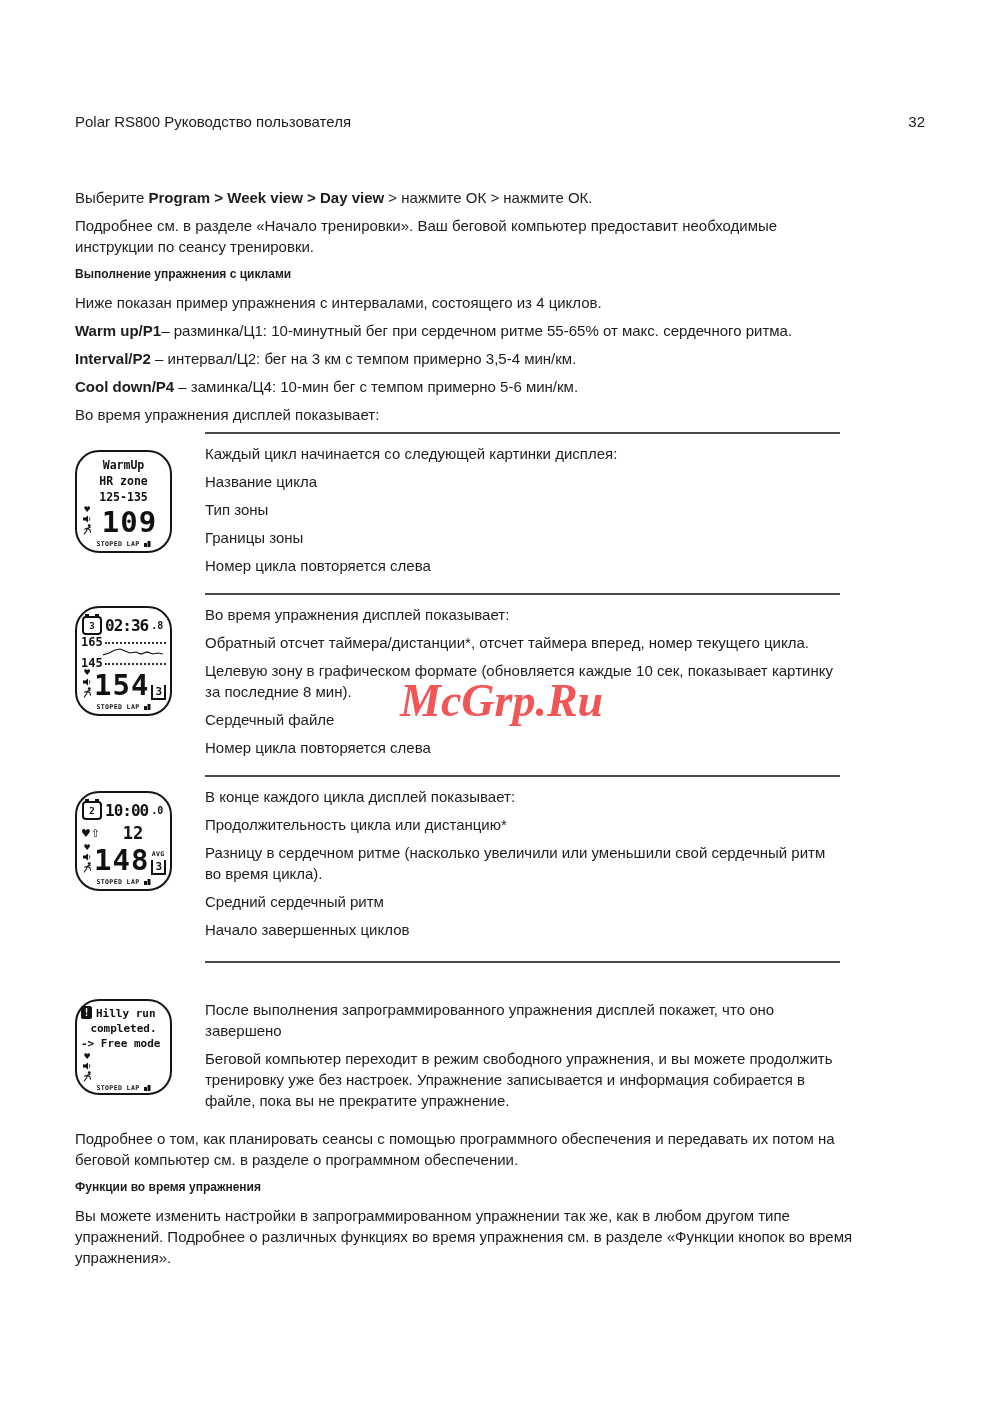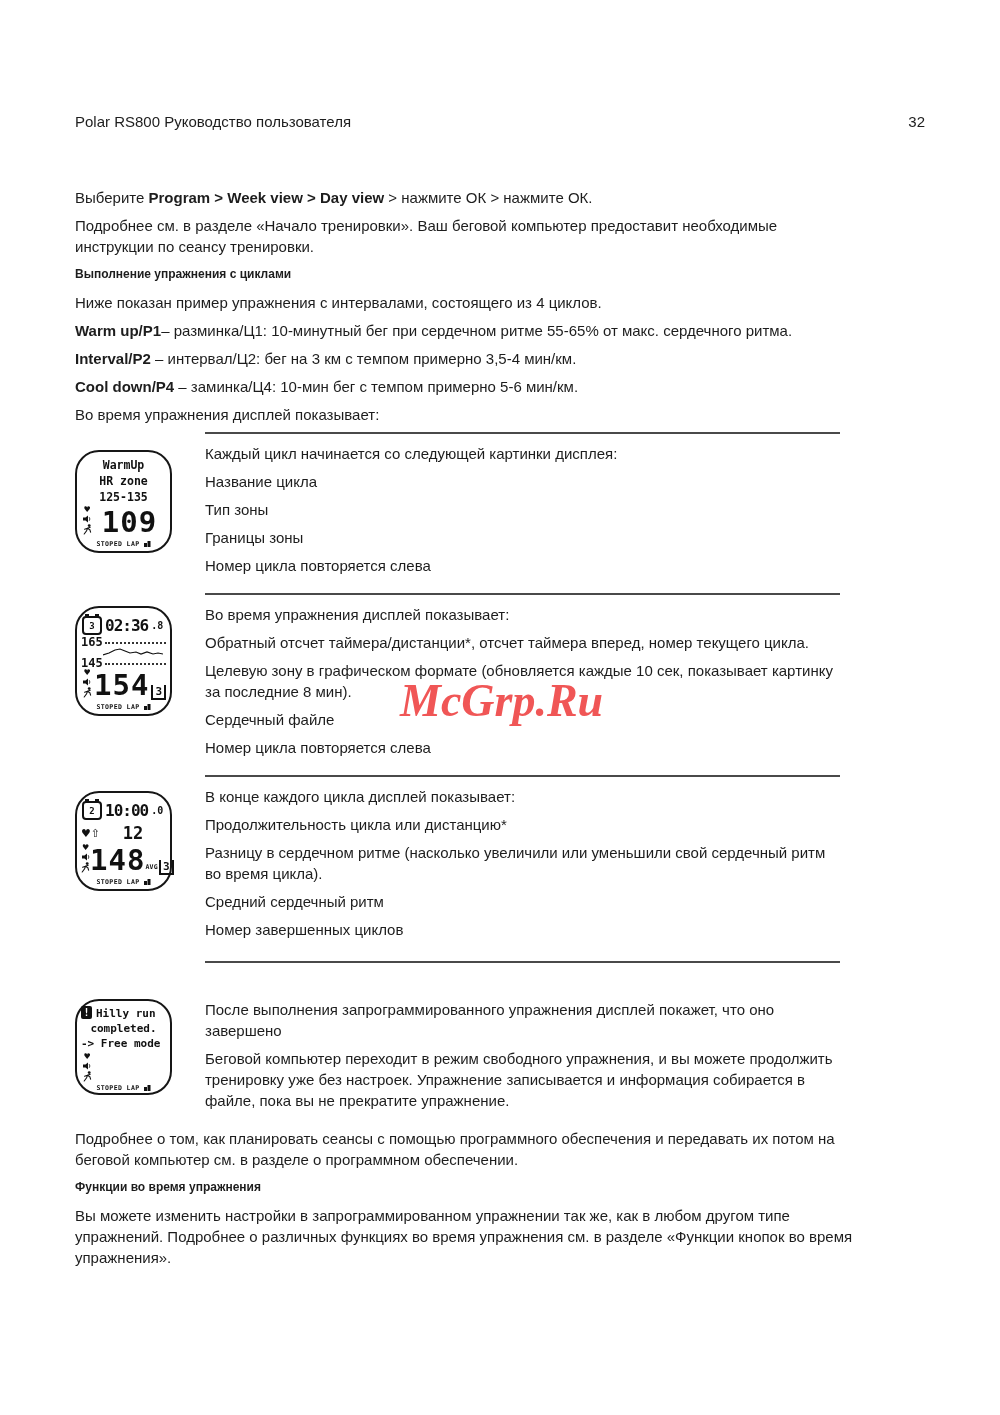--- a/index.html
+++ b/index.html
@@ -46,21 +46,21 @@
   .sw::before { content:""; position:absolute; top:-4px; left:1px; width:4px; height:3px; background:#111; }
   .sw::after  { content:""; position:absolute; top:-4px; right:1px; width:4px; height:3px; background:#111; }
   .time { font-size:16px; font-weight:bold; letter-spacing:-1px; }
   .time-frac { font-size:10px; font-weight:bold; }
   .zone-row { display:flex; align-items:center; gap:2px; font-size:12px;
               font-weight:bold; line-height:9px; margin-top:1px; }
   .dots { flex:1; border-top:2px dotted #333; height:0; }
   .wave { display:block; margin:0 0 0 22px; }
   .hrdiff { display:flex; align-items:center; margin-top:1px; }
   .hrd-num { flex:1; text-align:center; font-size:17px; font-weight:bold; }
-  .right-col { display:flex; flex-direction:row; align-items:center; justify-content:flex-end; }
+  .right-col { display:flex; flex-direction:column; align-items:center; justify-content:flex-end; }
   .avg { font-size:6.5px; font-weight:bold; margin-bottom:2px; letter-spacing:.3px; }
   .w4 { height:96px; display:flex; flex-direction:column; }
   .w4line { font-size:11px; font-weight:bold; line-height:15px; white-space:nowrap; }
   .w4line.c { text-align:center; }
   .alert { display:inline-block; width:11px; height:13px; background:#111; color:#fff;
            font-size:10px; font-weight:bold; text-align:center; line-height:13px;
            border-radius:2px; margin-right:4px; vertical-align:1px; }
   .w4 .icon-stack { align-self:flex-start; margin-top:2px; }
   .w4 .status { margin-top:auto; }
   
@@ -233,21 +233,21 @@
             </svg>
         </div>
       </div>
     </div>
     <div class="dcol">
       <p class="d">В конце каждого цикла дисплей показывает:</p>
       <p class="d">Продолжительность цикла или дистанцию*</p>
       <p class="d">Разницу в сердечном ритме (насколько увеличили или уменьшили свой сердечный ритм
 во время цикла).</p>
       <p class="d">Средний сердечный ритм</p>
-      <p class="d">Номер завершенных циклов</p>
+      <p class="d">Начало завершенных циклов</p>
     </div>
   </div>
 
   <div class="rule r-low"></div>
 
   <div class="drow" style="padding-top:36px">
     <div class="wcol">
       <div class="watch w4">
         <div class="w4line"><span class="alert">!</span><span>Hilly run</span></div>
         <div class="w4line c">completed.</div>

